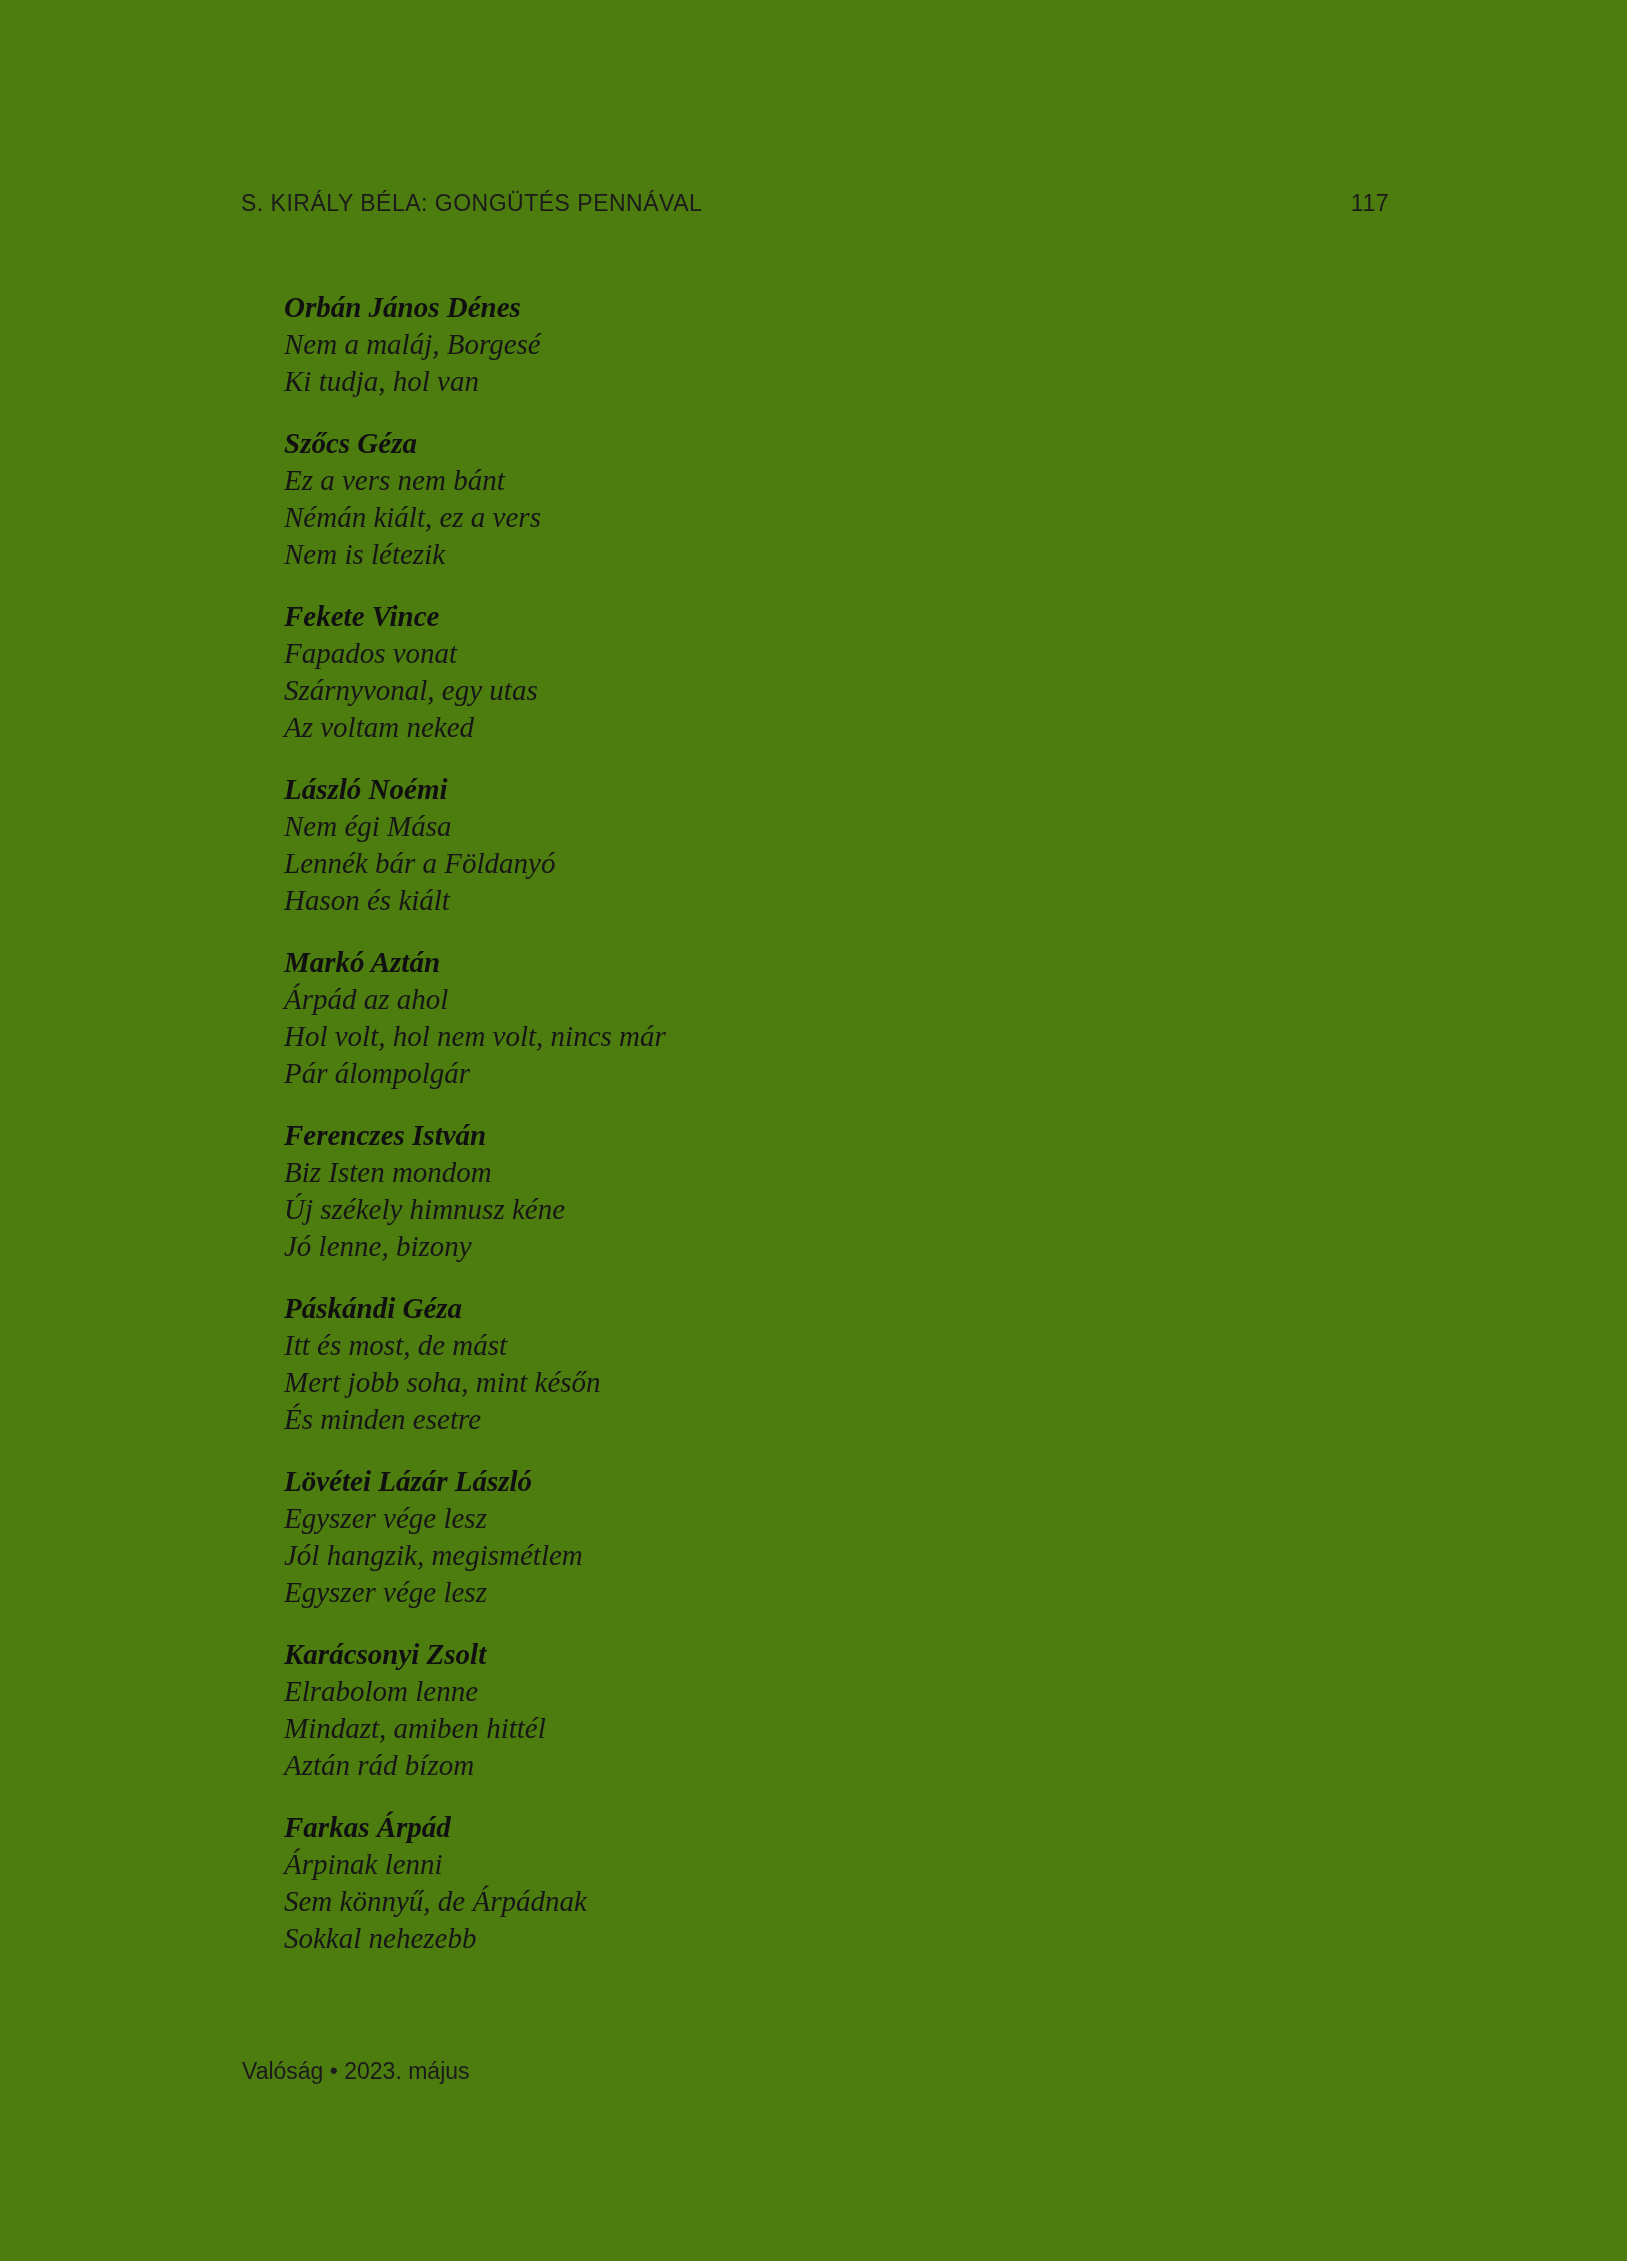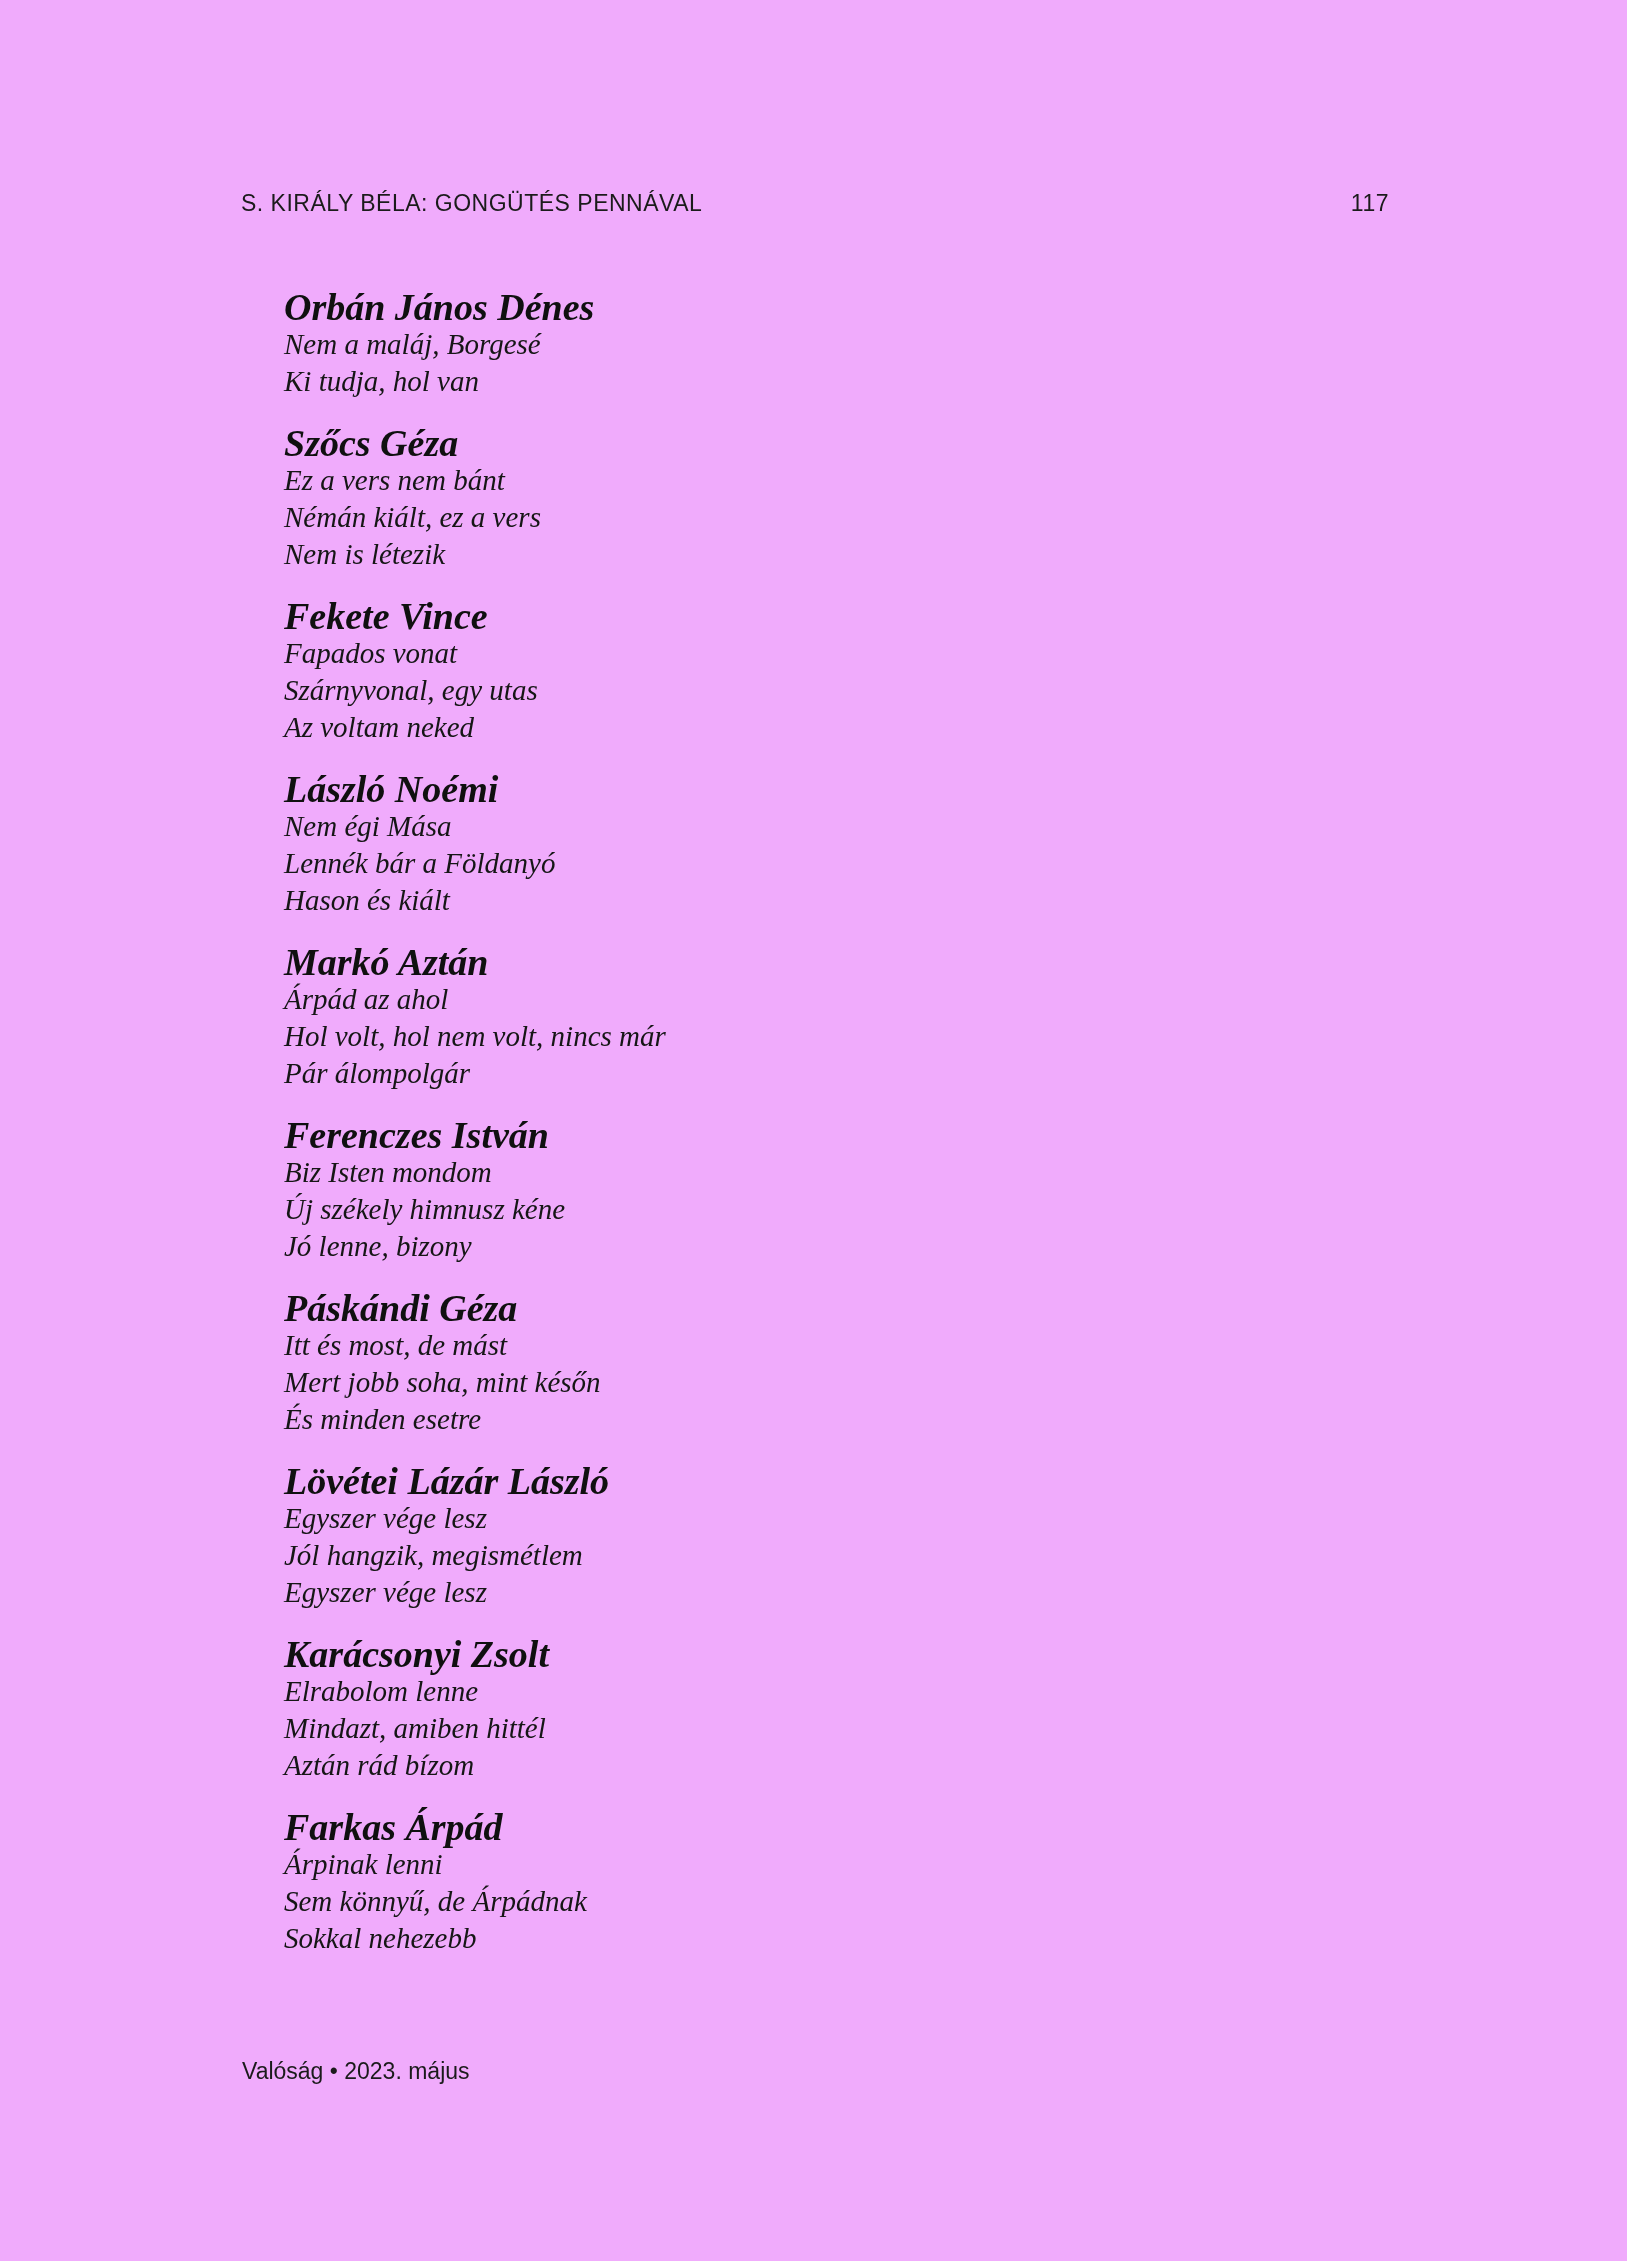--- a/index.html
+++ b/index.html
@@ -1,21 +1,21 @@
 <!DOCTYPE html>
 <html lang="hu" style="font-size:12.3px"><head>
 <meta charset="utf-8">
 <style>
   html, body { margin: 0; padding: 0; background: #e8e8e8; }
   .page {
     position: relative;
     width: 1628px;
     height: 2261px;
     margin: 0 auto;
-    background: #f0abfc;
+    background: #4d7c0f;
     color: #141414;
     overflow: hidden;
   }
   .running-header {
     position: absolute;
     top: 190px;
     left: 241px;
     right: 239px;
     display: flex;
     justify-content: space-between;
@@ -31,21 +31,21 @@
     top: 289px;
     left: 284px;
     width: 1073px;
   }
   .poem { margin: 0 0 25px 0; }
   .poem h3, .poem p { margin: 0; padding: 0; }
   .poem .author {
     font-family: "Liberation Serif", serif;
     font-style: italic;
     font-weight: bold;
-    font-size: 38px;
+    font-size: 29px;
     line-height: 37px;
     color: #101010;
   }
   .poem .line {
     font-family: "Liberation Serif", serif;
     font-style: italic;
     font-weight: normal;
     font-size: 29px;
     line-height: 37px;
     color: #161616;

